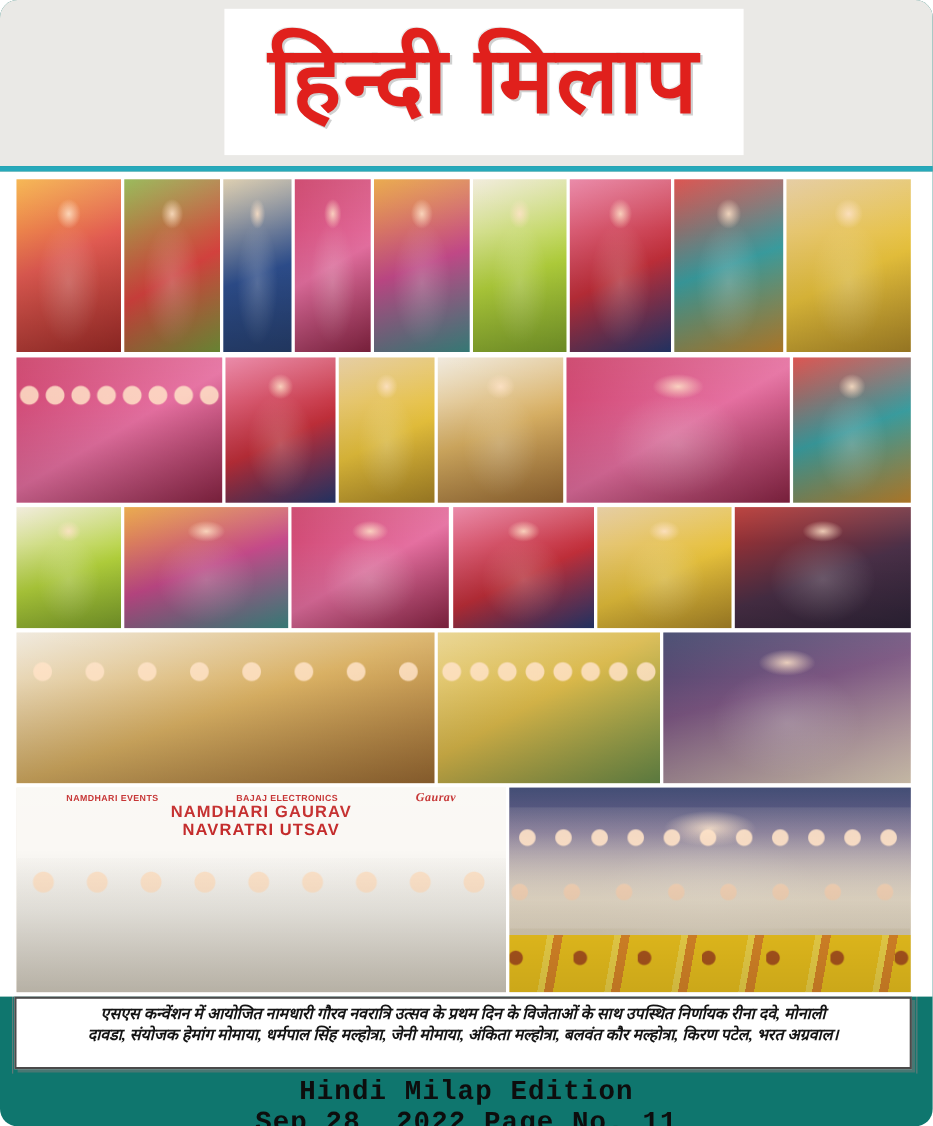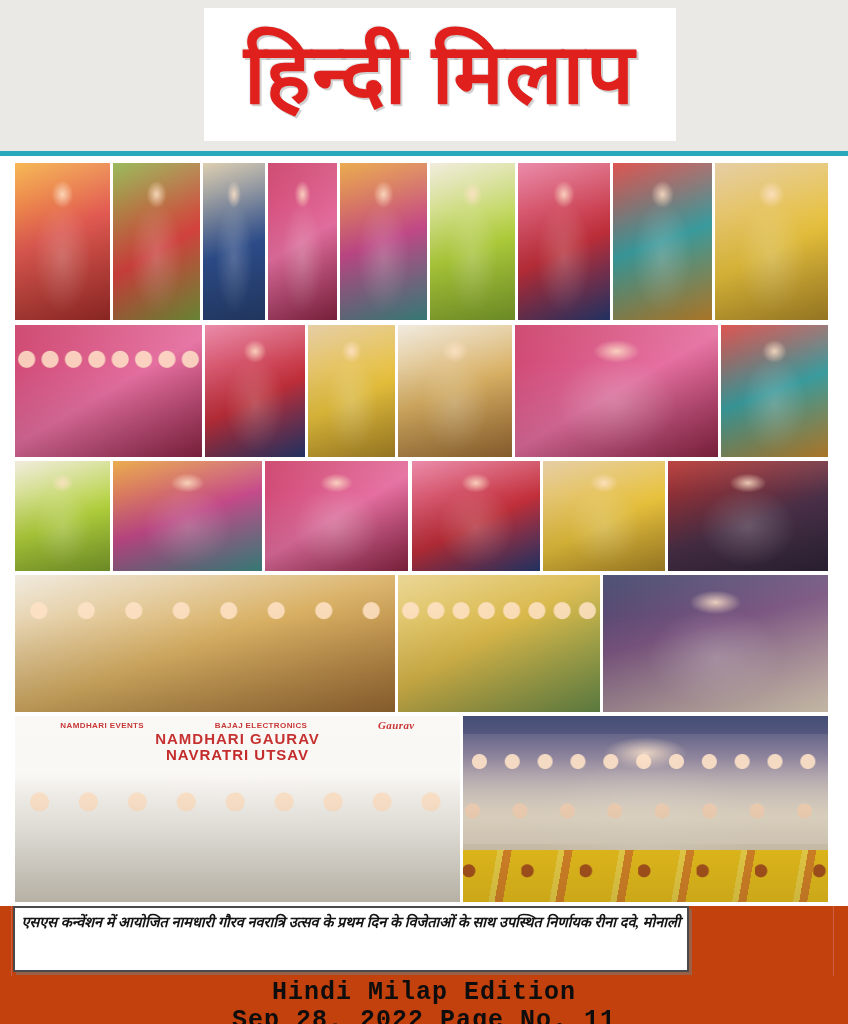--- a/index.html
+++ b/index.html
@@ -1,17 +1,17 @@
 <!DOCTYPE html>
 <html><head>
 <meta charset="utf-8">
 <style>
   html,body{margin:0;padding:0;background:#fff;}
-  .page{position:relative;width:848px;height:1024px;background:#c2410c;overflow:hidden;
-        font-family:"Liberation Sans",sans-serif;}
+  .page{position:relative;width:848px;height:1024px;background:#0f766e;overflow:hidden;
+        font-family:"Liberation Sans",sans-serif;border-radius:16px;}
 
   
   .top-band{position:absolute;left:0;top:0;width:848px;height:151px;background:#eae9e6;}
   .masthead-box{position:absolute;left:204px;top:8px;width:472px;height:133px;background:#ffffff;
         display:flex;align-items:center;justify-content:center;}
   .masthead-title{font-family:"Liberation Serif",serif;font-weight:bold;font-size:84px;
         color:#e0201c;letter-spacing:2px;line-height:1;
         text-shadow:2px 2px 0 rgba(170,170,170,.55), -1px -1px 0 rgba(200,200,200,.4);}
   .teal-line{position:absolute;left:0;top:151px;width:848px;height:5px;background:#27a9bb;}
 
@@ -67,21 +67,21 @@
         radial-gradient(circle 8px at 20% 70%, rgba(245,210,180,.9) 0 7px, rgba(245,210,180,0) 8px) repeat-x,
         linear-gradient(180deg,rgba(240,235,225,.1),rgba(226,215,196,.85));
         background-size:9% 100%,13% 100%,100% 100%;}
   .stage-band{position:absolute;left:0;bottom:0;width:100%;height:52px;background:
         repeating-linear-gradient(100deg,#f2c71e 0 34px,#f5d94a 34px 40px,#e08a28 40px 48px,#f2c71e 48px 60px);}
   .stage-band::after{content:"";position:absolute;inset:0;background:
         radial-gradient(circle 7px at 10% 40%, rgba(160,60,30,.8) 0 6px, rgba(160,60,30,0) 7px) repeat-x;
         background-size:16% 100%;}
 
   
-  .caption-box{position:absolute;left:13px;top:906px;width:676px;height:66px;background:#ffffff;
+  .caption-box{position:absolute;left:13px;top:906px;width:816px;height:66px;background:#ffffff;
         border:2px solid #4a4a4a;box-shadow:3px 3px 0 rgba(120,120,120,.55);box-sizing:border-box;
         text-align:center;padding-top:5px;}
   .caption-line{font-family:"Liberation Serif",serif;font-style:italic;font-weight:bold;
         font-size:14.5px;line-height:19px;color:#141414;}
 
   
   .footer{position:absolute;left:0;top:979px;width:848px;text-align:center;
         font-family:"Liberation Mono","DejaVu Sans Mono",monospace;font-weight:bold;
         color:#0d0d0d;}
   .footer-line{font-size:25px;line-height:28px;letter-spacing:1px;}
@@ -153,20 +153,21 @@
       </div>
       <div class="ph stage-photo" style="left:463px;width:365px;" title="Winners group photo on stage with painted dancer skirting">
         <div class="stage-crowd"></div>
         <div class="stage-band"></div>
       </div>
     </div>
   </div>
 
   <div class="caption-box">
     <div class="caption-line">एसएस कन्वेंशन में आयोजित नामधारी गौरव नवरात्रि उत्सव के प्रथम दिन के विजेताओं के साथ उपस्थित निर्णायक रीना दवे, मोनाली</div>
+    <div class="caption-line">दावडा, संयोजक हेमांग मोमाया, धर्मपाल सिंह मल्होत्रा, जेनी मोमाया, अंकिता मल्होत्रा,  बलवंत कौर मल्होत्रा, किरण पटेल, भरत अग्रवाल।</div>
   </div>
 
   <div class="footer">
     <div class="footer-line">Hindi Milap Edition</div>
     <div class="footer-line">Sep 28, 2022 Page No. 11</div>
   </div>
 
 </div>
 
 </body></html>

